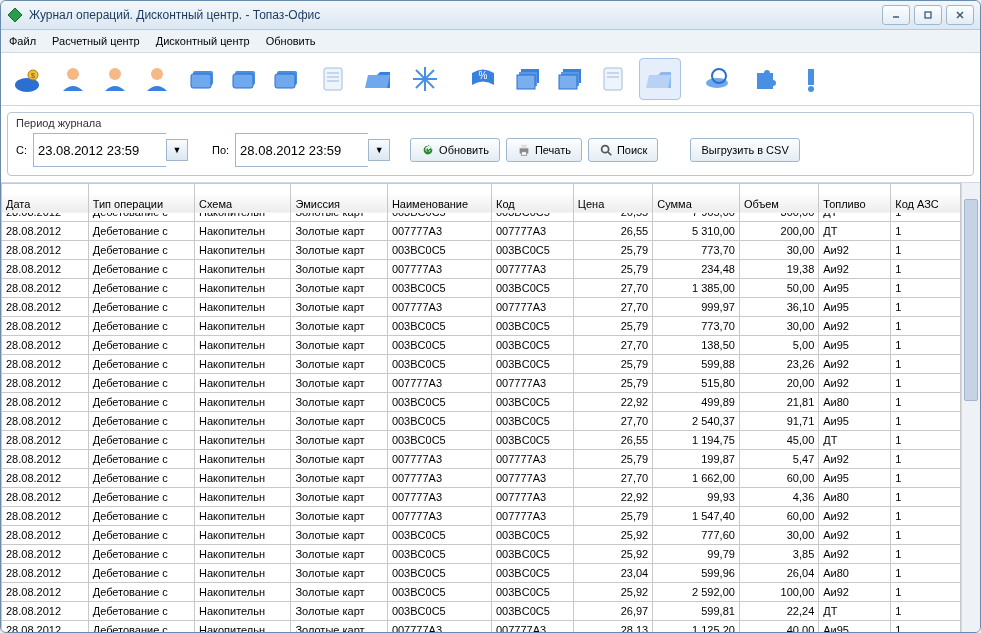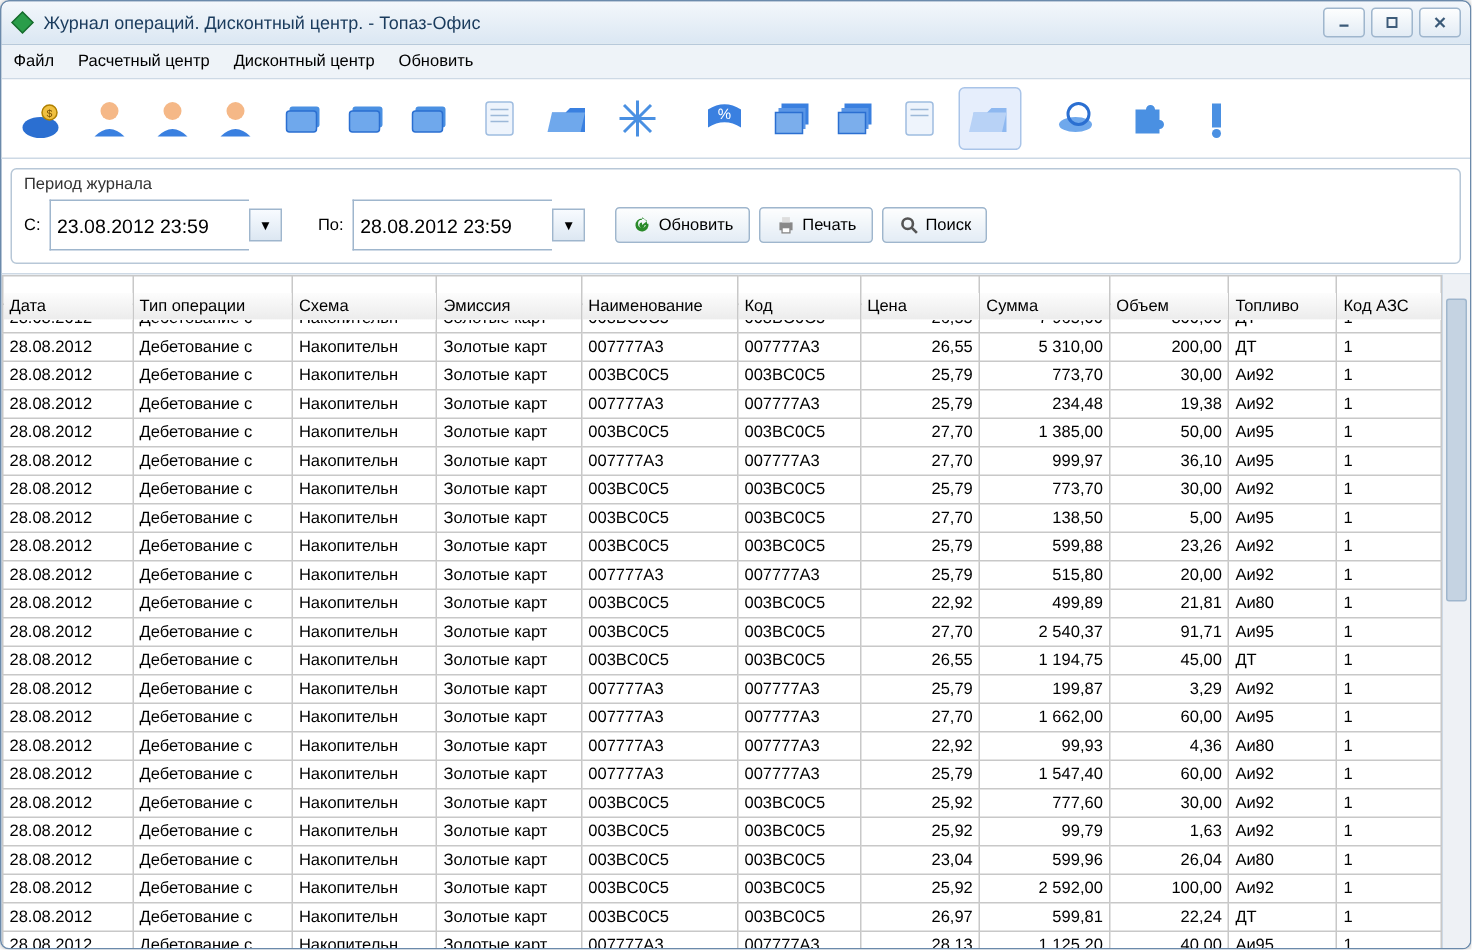--- a/index.html
+++ b/index.html
@@ -230,20 +230,23 @@
           <span>Печать</span>
         </div>
       <div class="btn">
           <svg viewBox="0 0 16 16">
             <circle cx="7" cy="7" r="4" fill="none" stroke="#555" stroke-width="2"></circle>
             <line x1="10" y1="10" x2="14" y2="14" stroke="#555" stroke-width="2"></line>
           </svg>
           <span>Поиск</span>
         </div>
       <span style="width:20px"></span>
+      <div class="btn">
+          <span>Выгрузить в CSV</span>
+        </div>
     </div>
   </div>
 
   <div class="content">
     <div class="grid-wrap">
       <div class="grid">
         <table>
           <thead>
             <tr>
               <th class="c-date">Дата</th>
@@ -431,21 +434,21 @@
               </tr>
               <tr>
                 <td class="c-date">28.08.2012</td>
                 <td class="c-op">Дебетование с</td>
                 <td class="c-sch">Накопительн</td>
                 <td class="c-em">Золотые карт</td>
                 <td class="c-name">007777A3</td>
                 <td class="c-code">007777A3</td>
                 <td class="c-price num">25,79</td>
                 <td class="c-sum num">199,87</td>
-                <td class="c-vol num">3,29</td>
+                <td class="c-vol num">5,47</td>
                 <td class="c-fuel">Аи92</td>
                 <td class="c-azs">1</td>
               </tr>
               <tr>
                 <td class="c-date">28.08.2012</td>
                 <td class="c-op">Дебетование с</td>
                 <td class="c-sch">Накопительн</td>
                 <td class="c-em">Золотые карт</td>
                 <td class="c-name">007777A3</td>
                 <td class="c-code">007777A3</td>
@@ -496,21 +499,21 @@
               </tr>
               <tr>
                 <td class="c-date">28.08.2012</td>
                 <td class="c-op">Дебетование с</td>
                 <td class="c-sch">Накопительн</td>
                 <td class="c-em">Золотые карт</td>
                 <td class="c-name">003BC0C5</td>
                 <td class="c-code">003BC0C5</td>
                 <td class="c-price num">25,92</td>
                 <td class="c-sum num">99,79</td>
-                <td class="c-vol num">1,63</td>
+                <td class="c-vol num">3,85</td>
                 <td class="c-fuel">Аи92</td>
                 <td class="c-azs">1</td>
               </tr>
               <tr>
                 <td class="c-date">28.08.2012</td>
                 <td class="c-op">Дебетование с</td>
                 <td class="c-sch">Накопительн</td>
                 <td class="c-em">Золотые карт</td>
                 <td class="c-name">003BC0C5</td>
                 <td class="c-code">003BC0C5</td>

